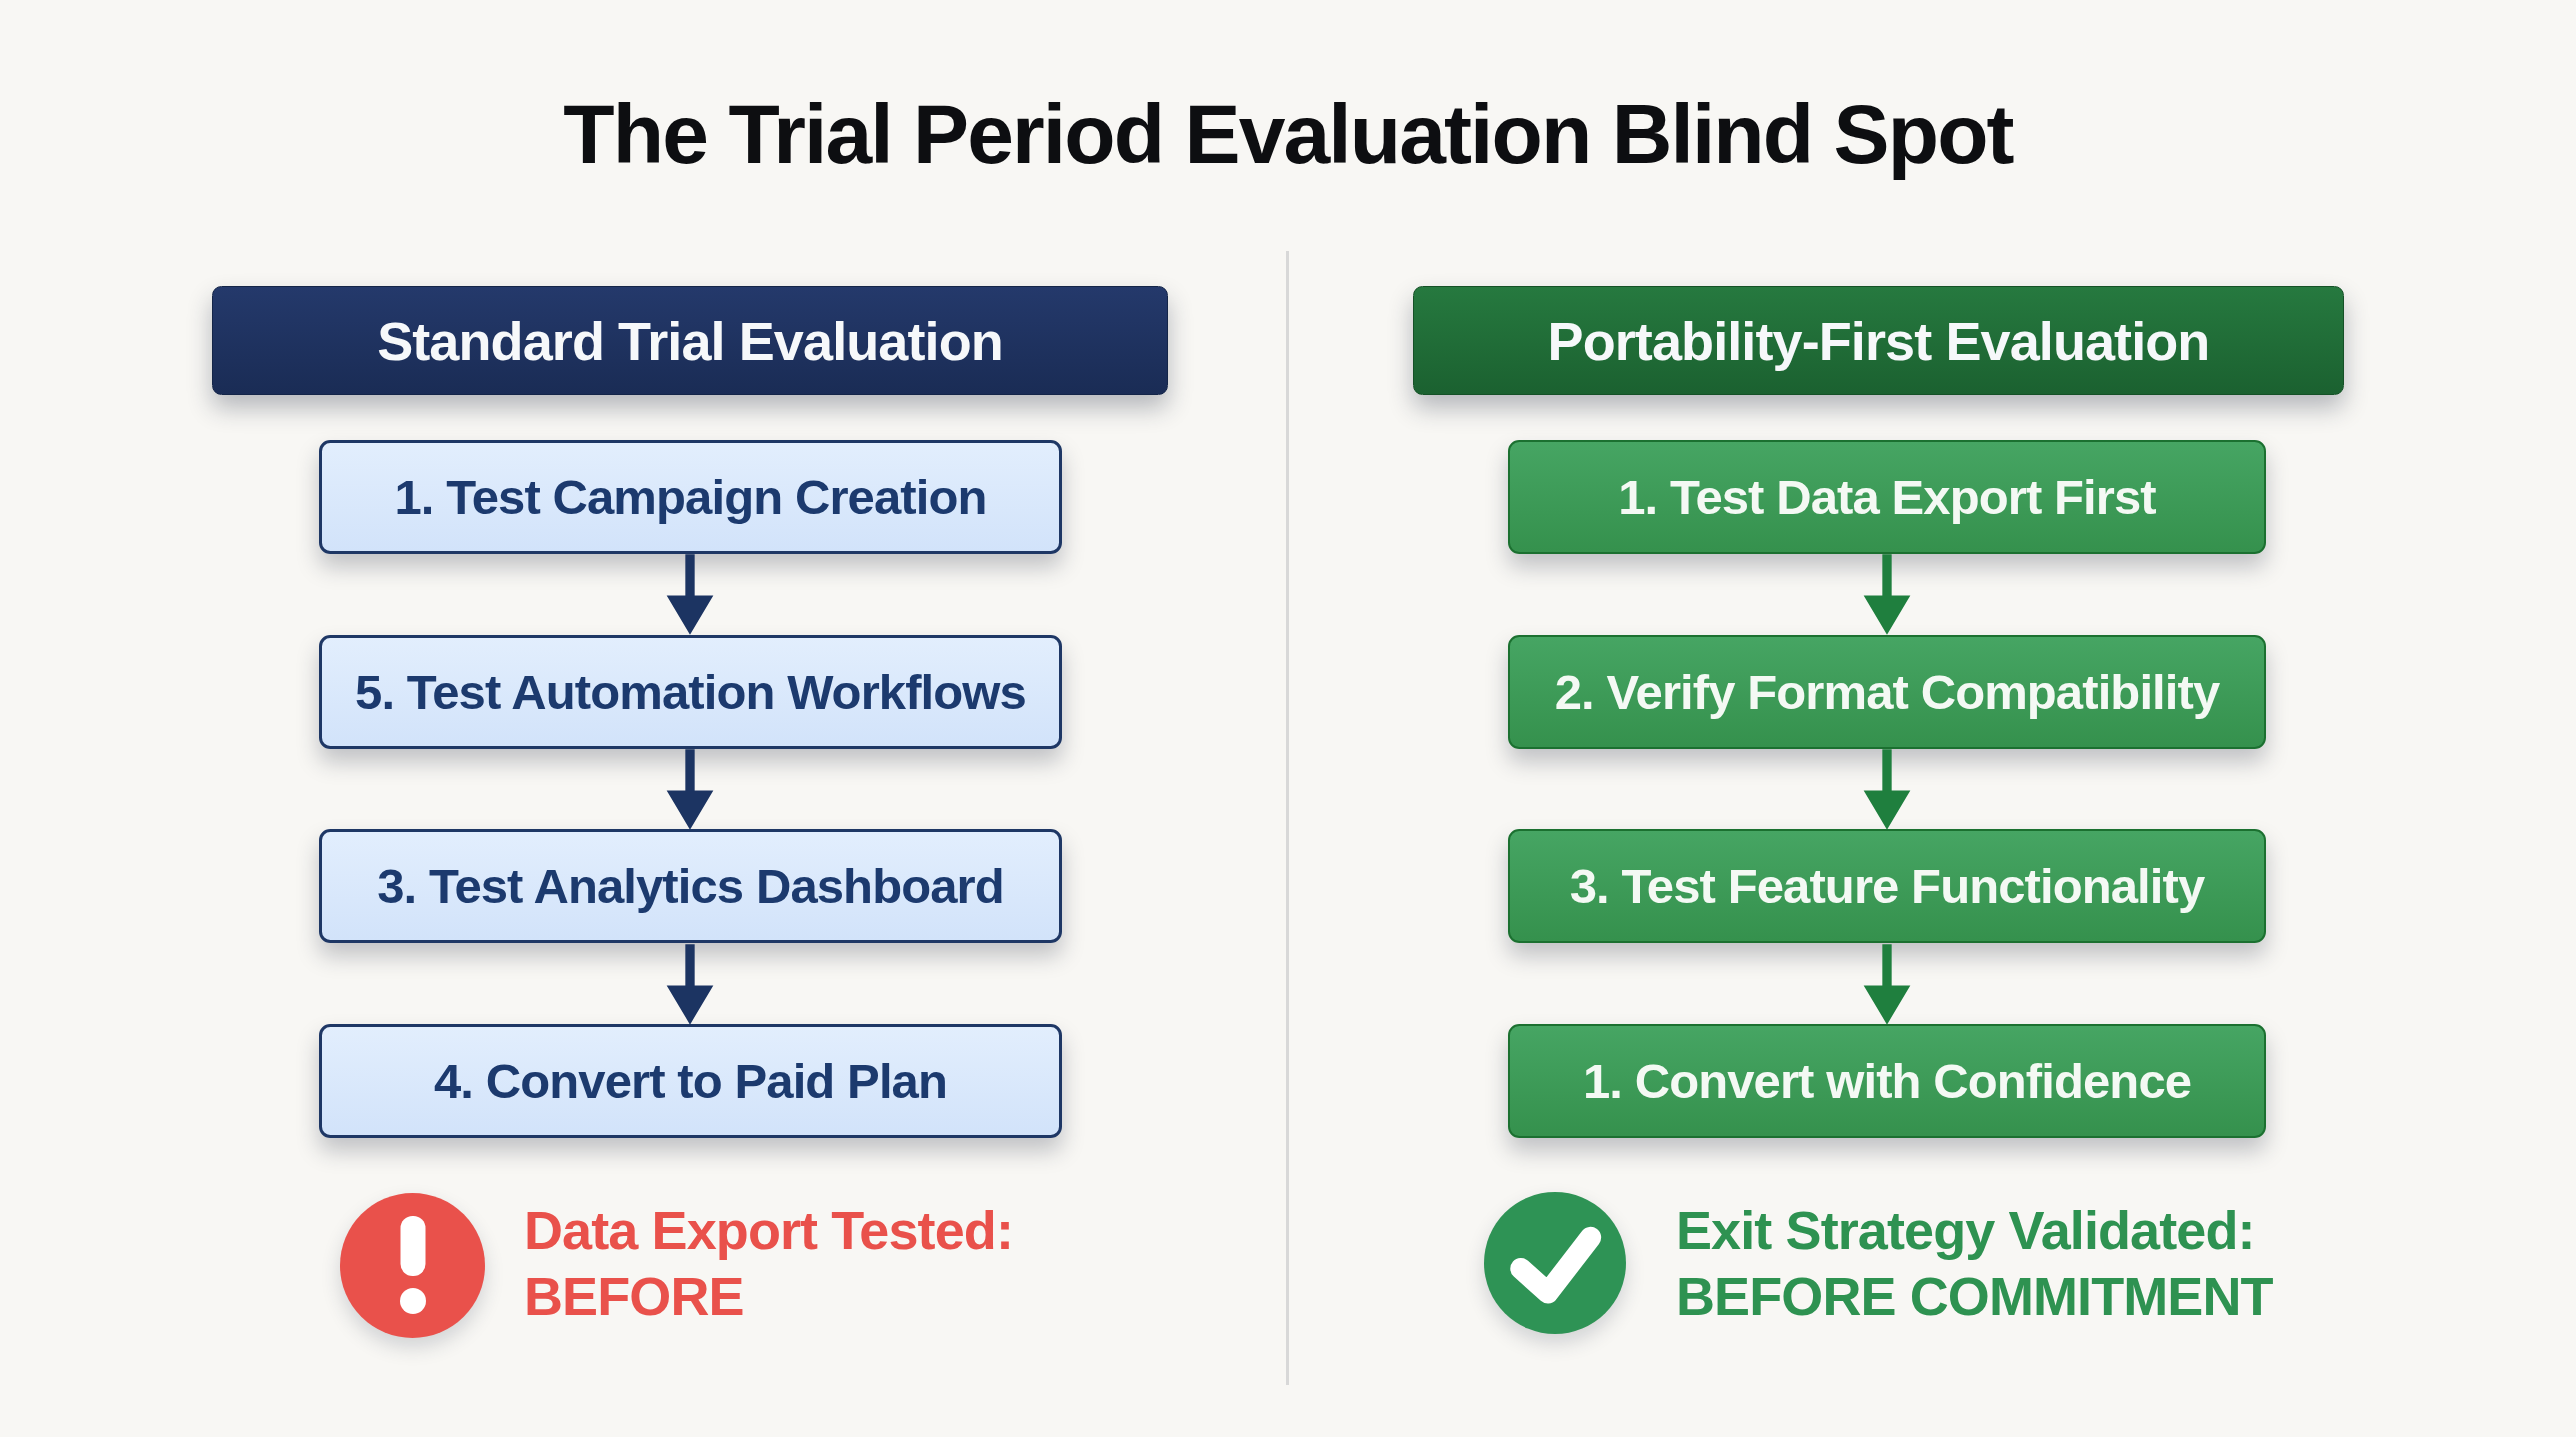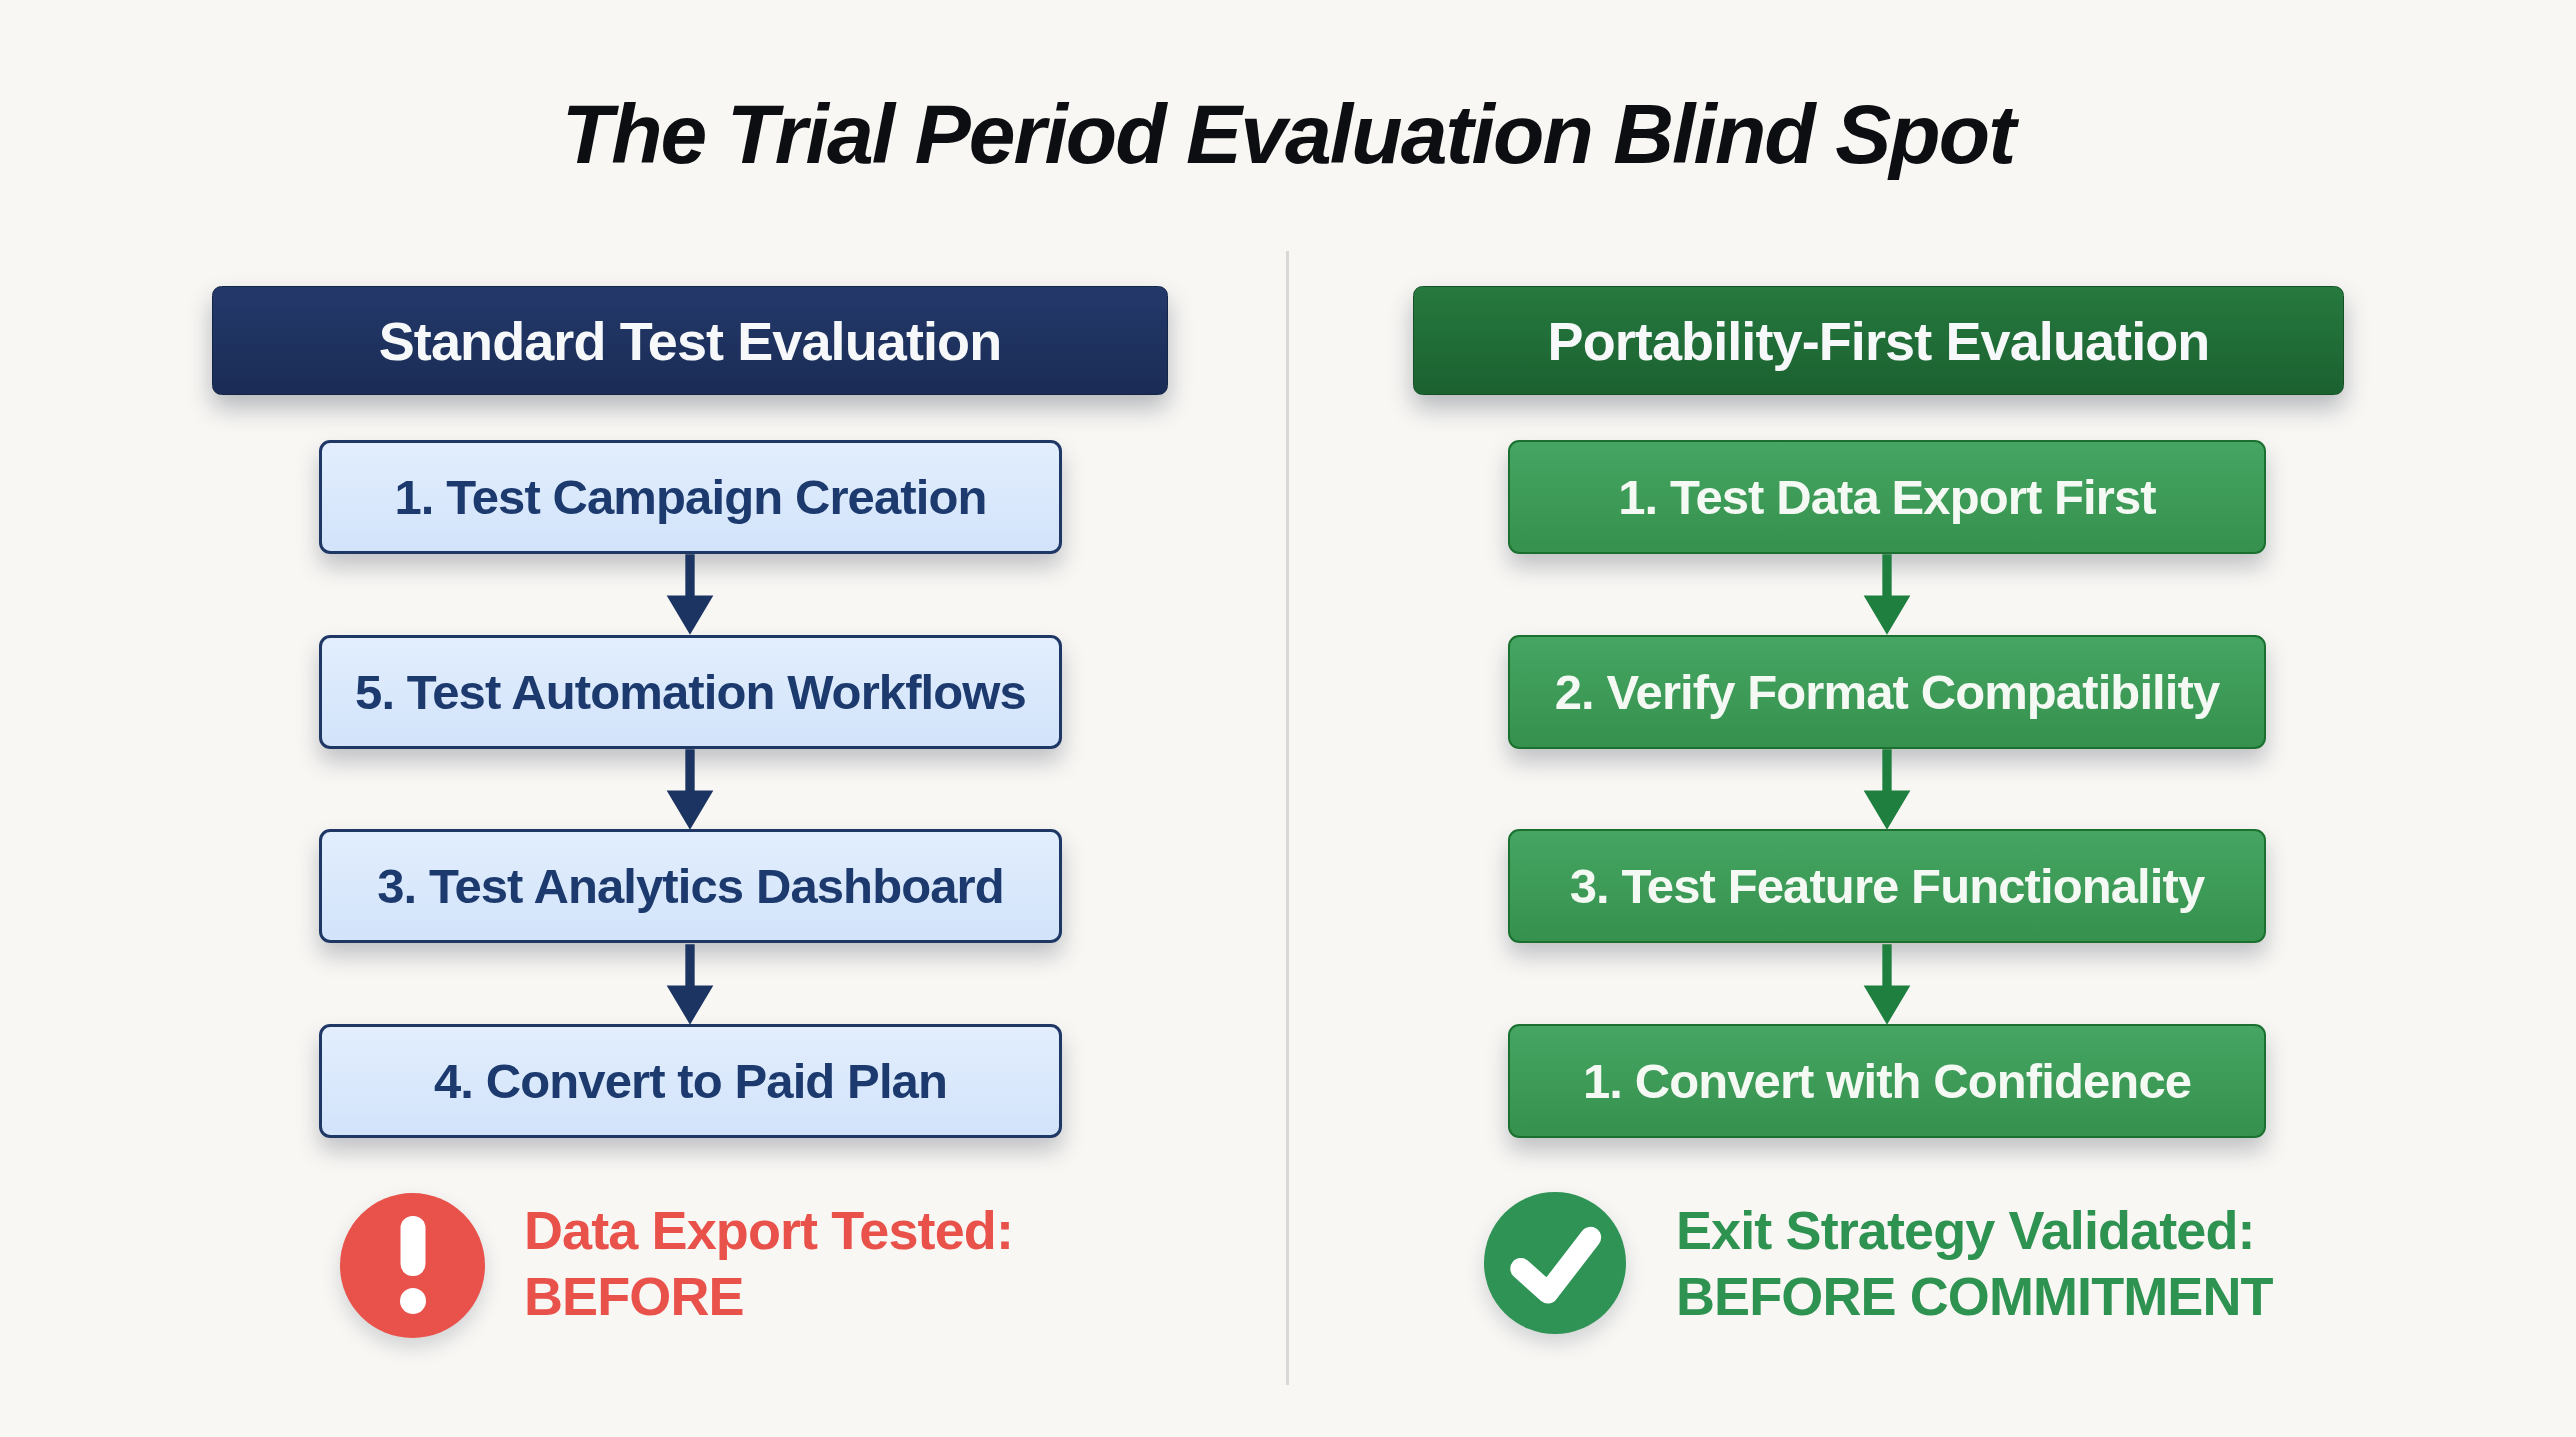--- a/index.html
+++ b/index.html
@@ -29,21 +29,20 @@
     width:2576px;height:1438px;
     background:var(--bg);
     overflow:hidden;
   }
   .title{
     position:absolute;top:86px;left:0;width:100%;
     text-align:center;
     font-size:84px;font-weight:bold;letter-spacing:-1.9px;
     color:var(--title-color);
     margin:0;
-    font-style:italic;
   }
   .divider{
     position:absolute;left:1286px;top:251px;width:2.8px;height:1134px;
     background:var(--divider);
   }
   .hdr{
     position:absolute;top:286px;height:107px;
     border-radius:9.4px;
     display:flex;align-items:center;justify-content:center;
     font-size:54px;font-weight:bold;letter-spacing:-0.9px;
@@ -115,21 +114,21 @@
 </style>
 </head>
 <body>
 
 <div class="canvas">
 
   <h1 class="title">The Trial Period Evaluation Blind Spot</h1>
 
   <div class="divider"></div>
 
-  <div class="hdr hdr-left">Standard Test Evaluation</div>
+  <div class="hdr hdr-left">Standard Trial Evaluation</div>
 
   <div class="step step-blue r1">1. Test Campaign Creation</div>
   <div class="step step-blue r2">5. Test Automation Workflows</div>
   <div class="step step-blue r3">3. Test Analytics Dashboard</div>
   <div class="step step-blue r4">4. Convert to Paid Plan</div>
 
   <div class="arrow arrow-navy acol-left g1">
     <svg viewBox="0 0 60 86" xmlns="http://www.w3.org/2000/svg">
         <path d="M25 0 H35 V44 H55 L30 86 L5 44 H25 Z" fill="currentColor"></path>
       </svg>

